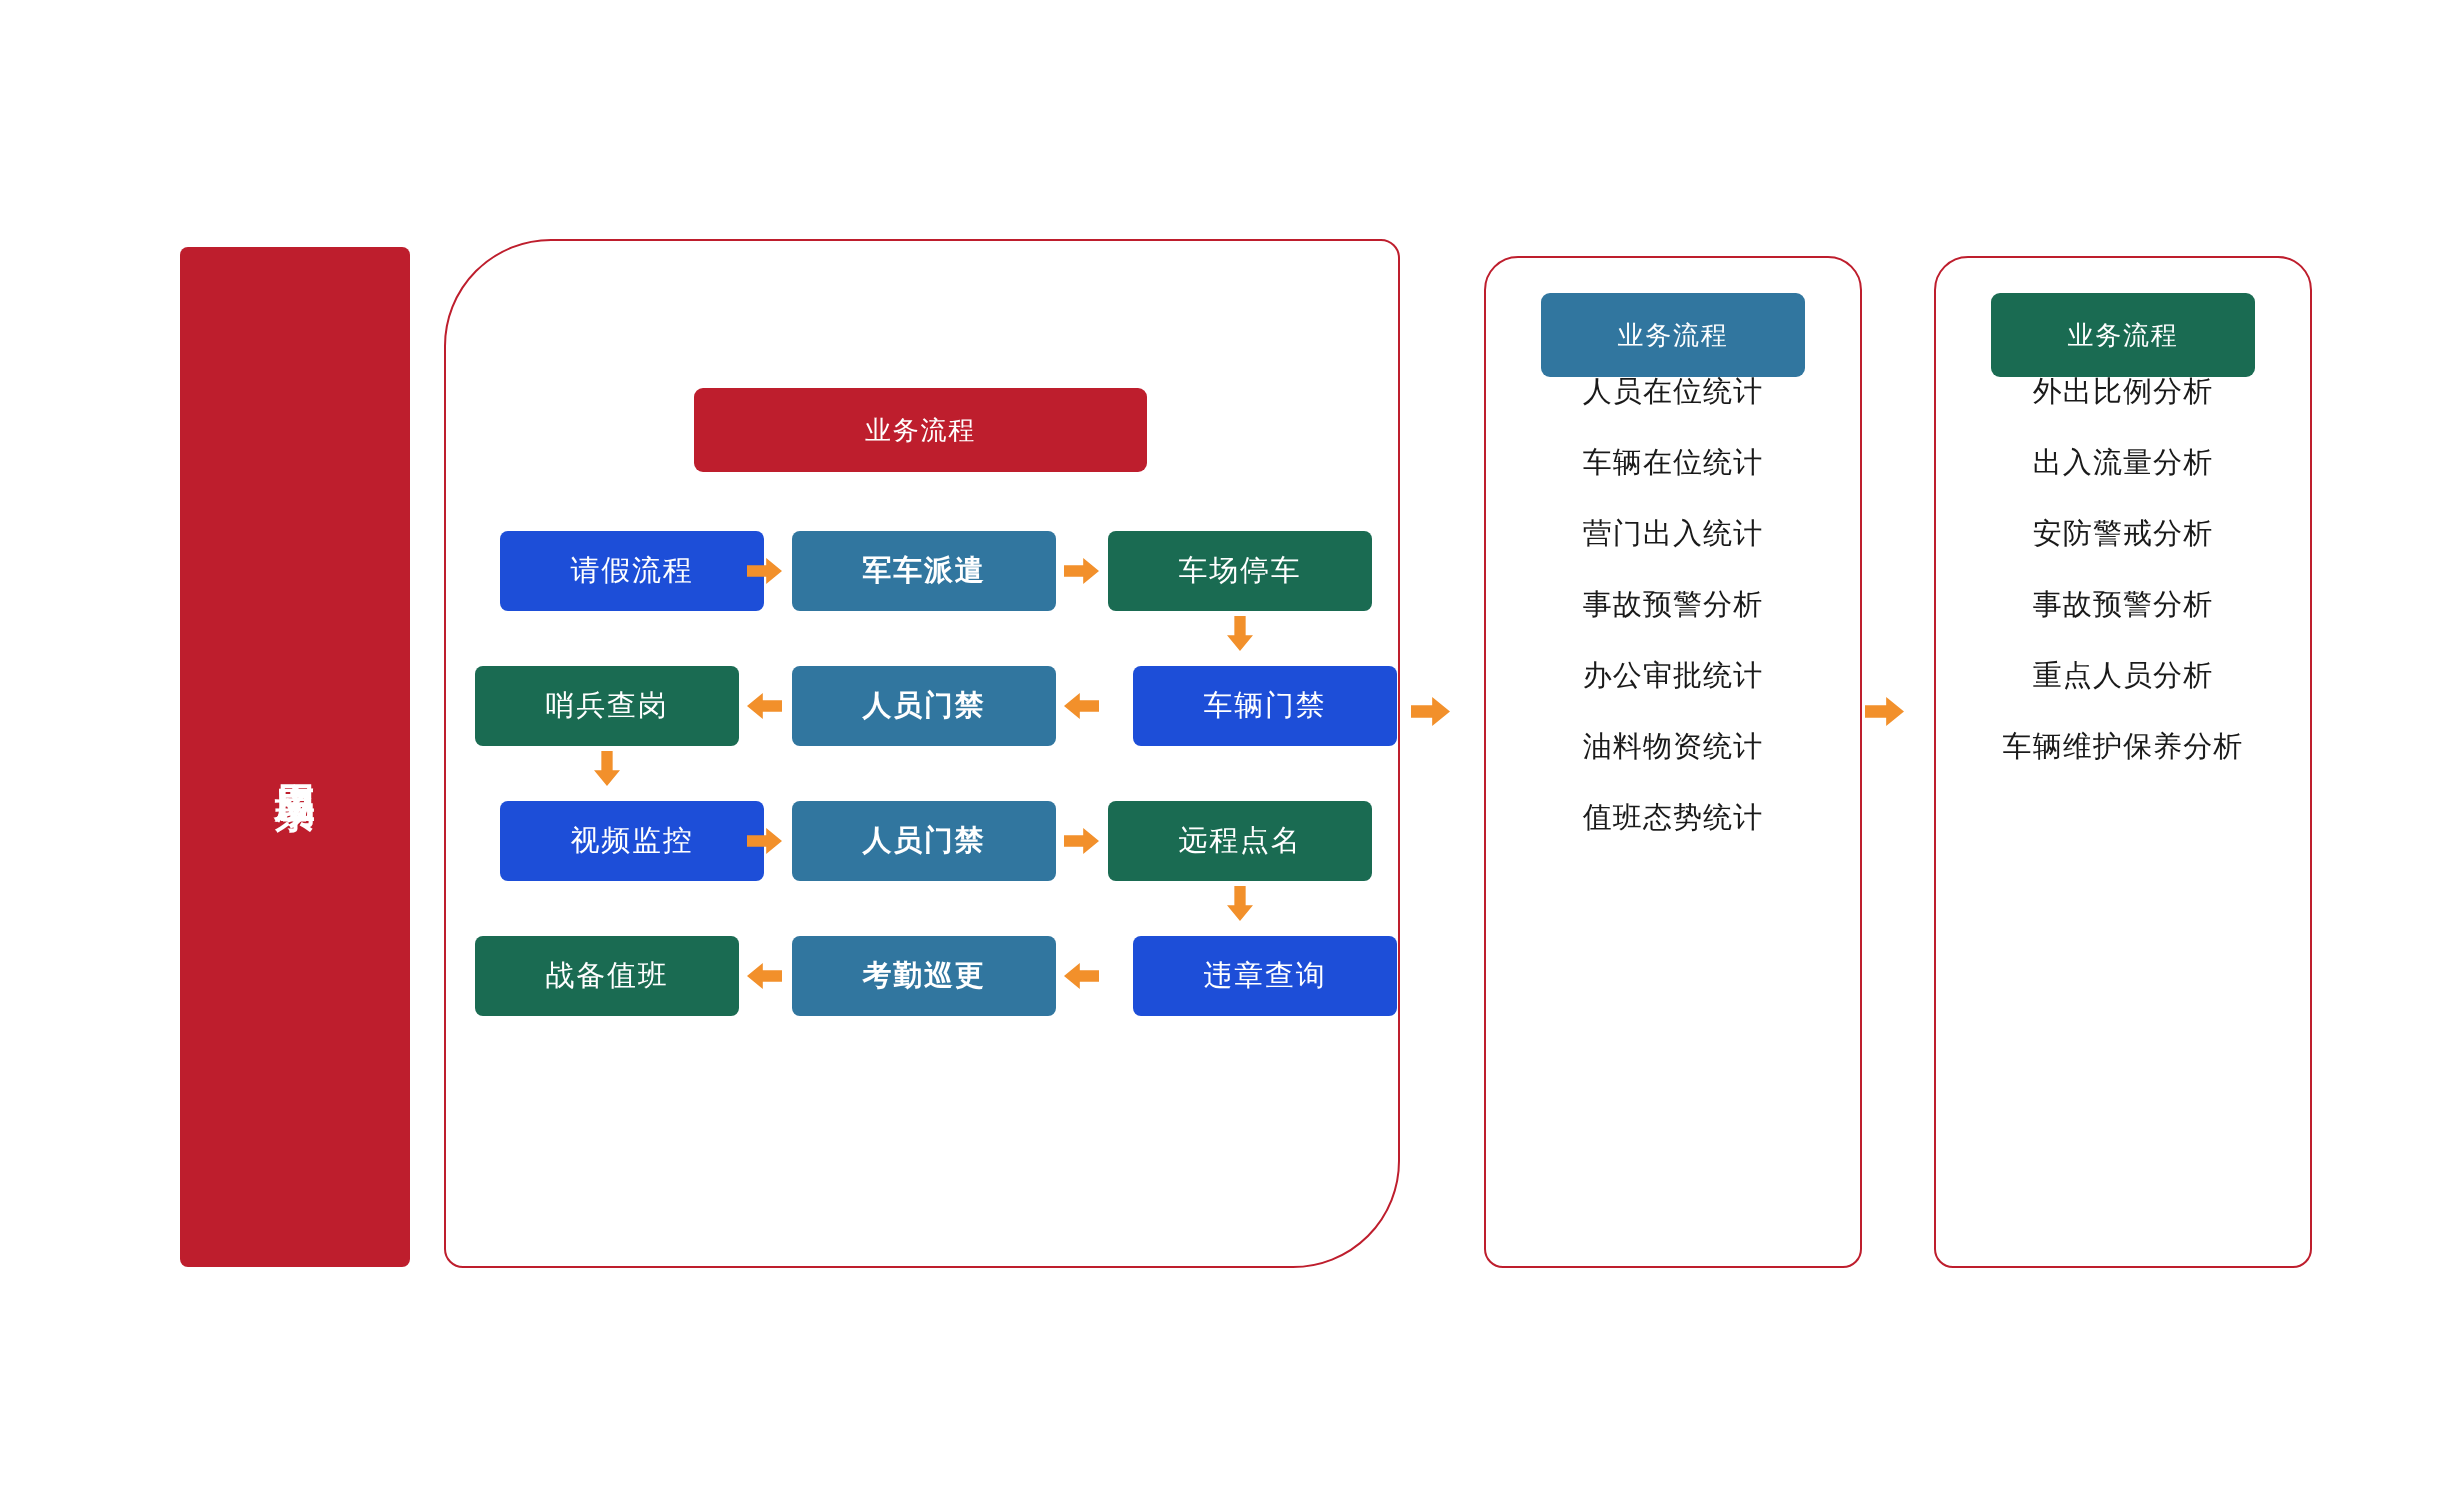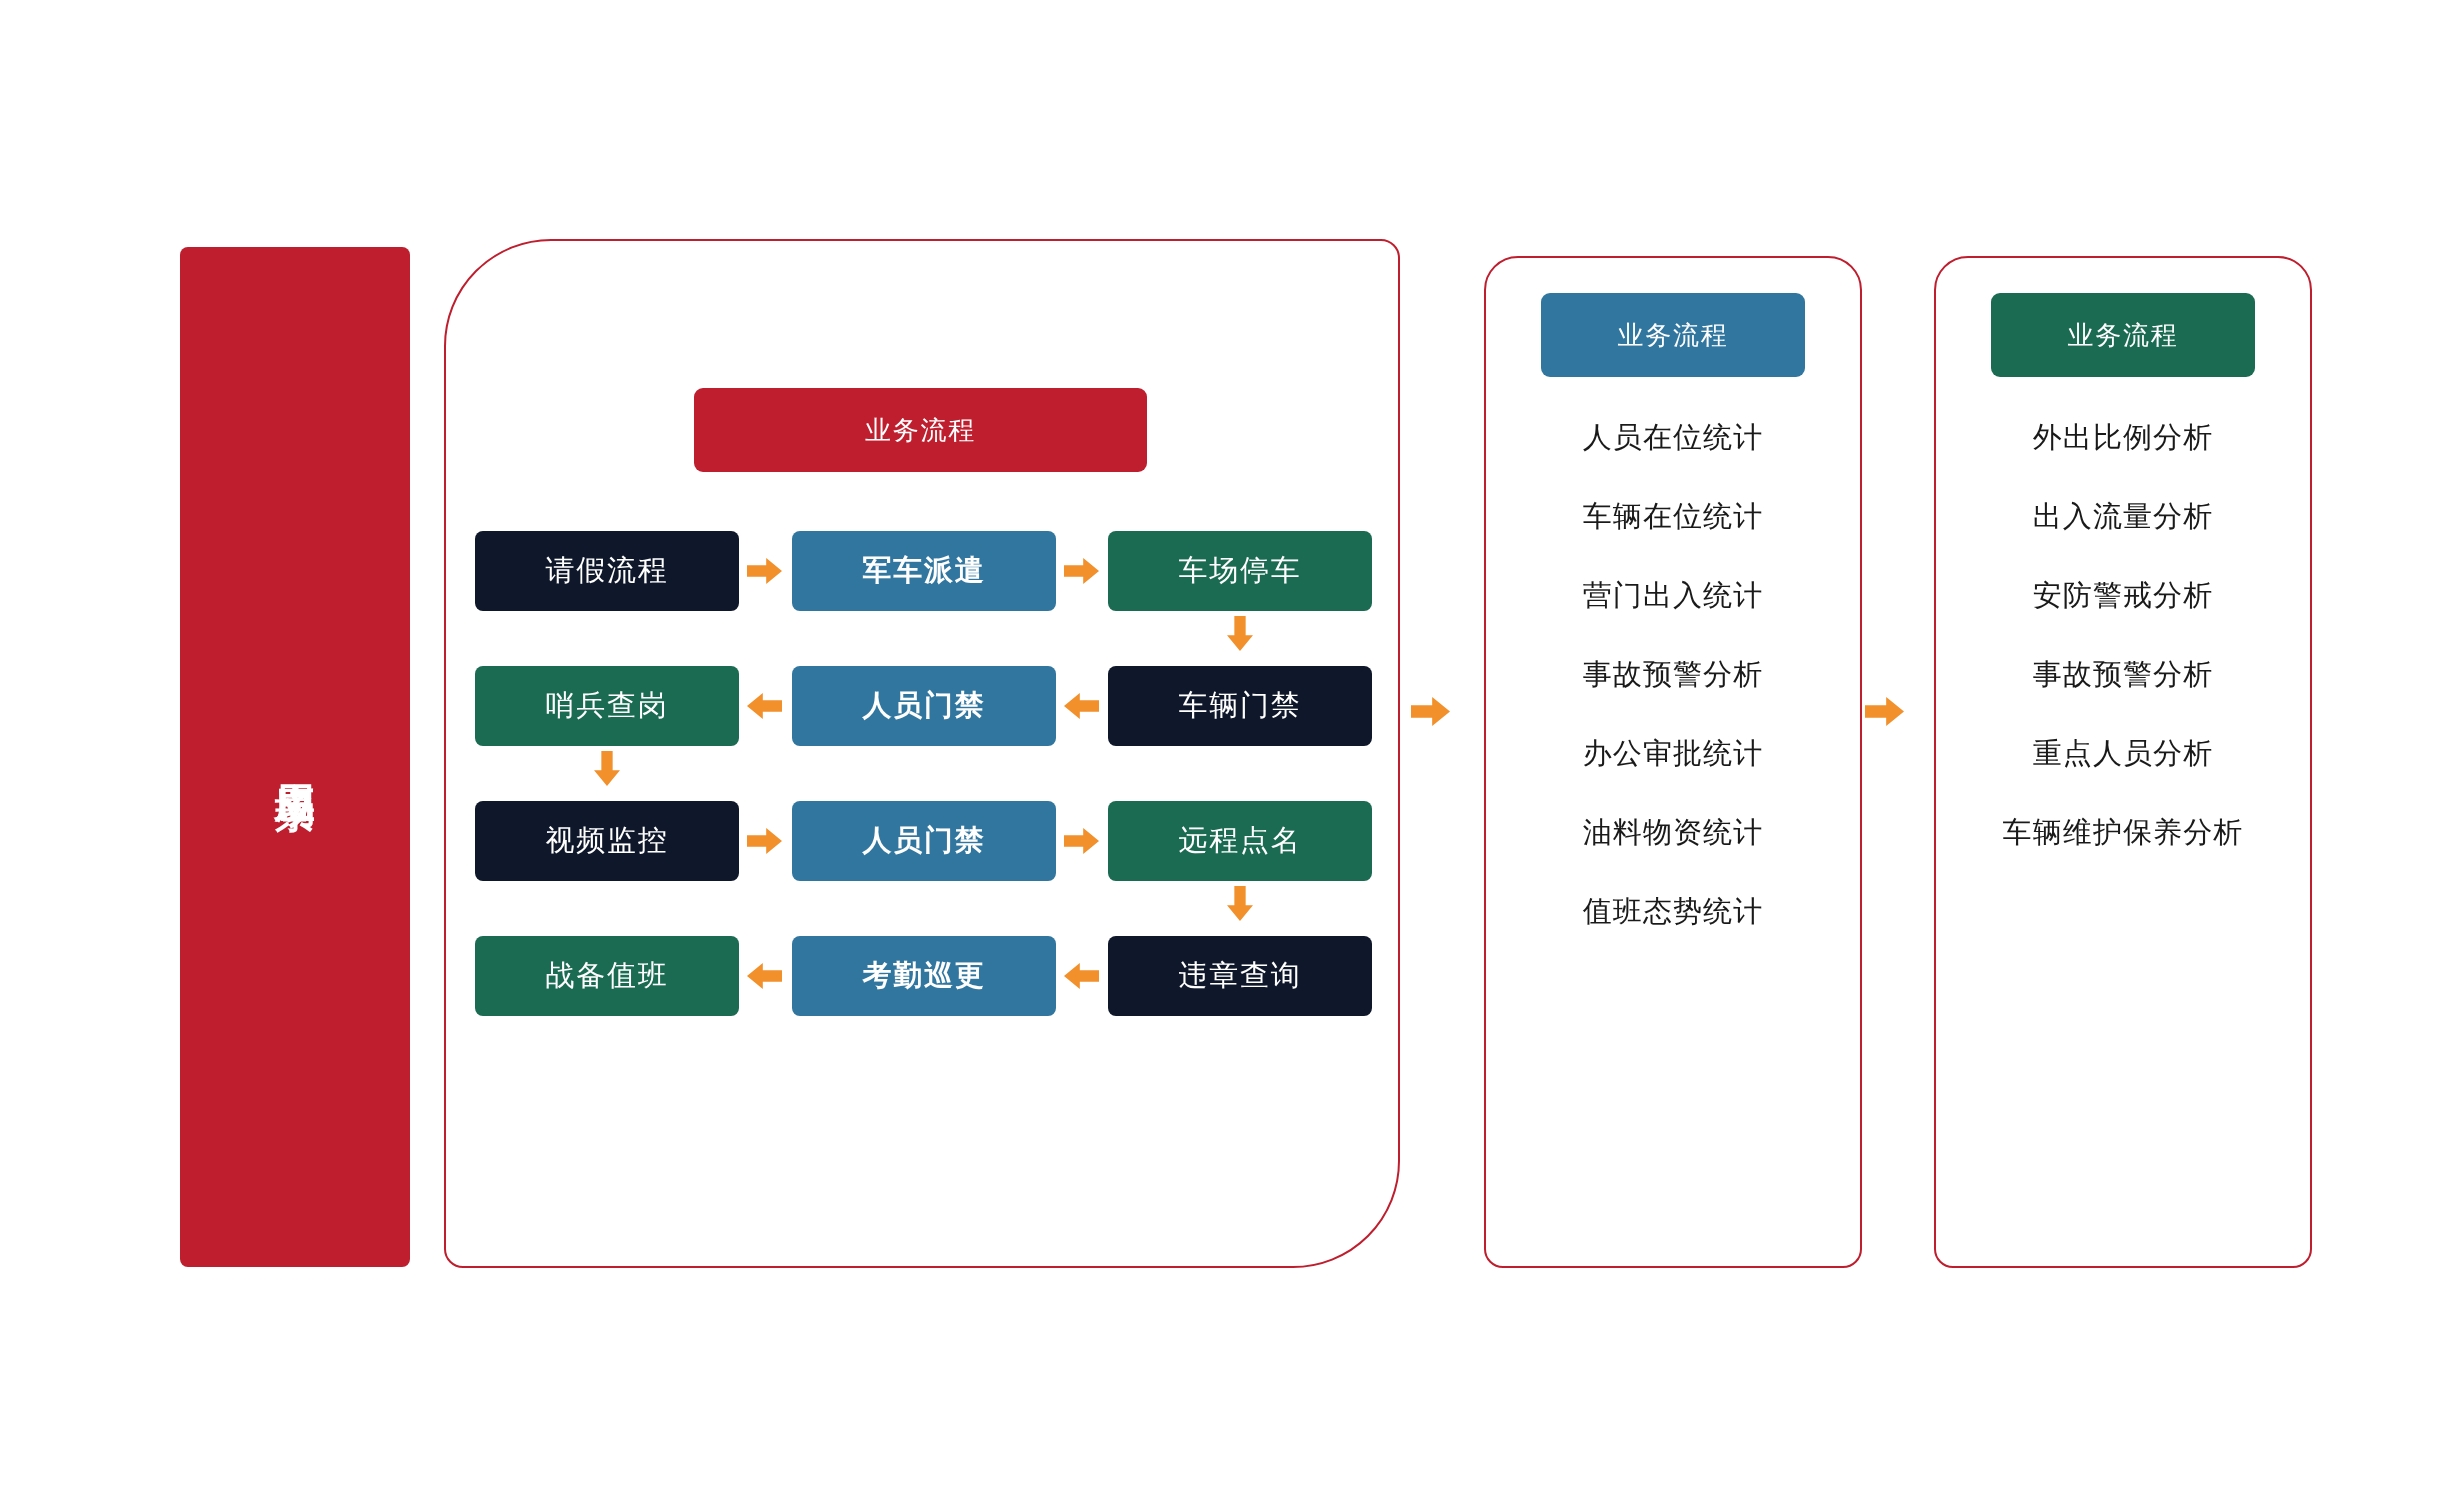--- a/index.html
+++ b/index.html
@@ -51,38 +51,38 @@
   .chip-red{background:#BE1E2D;}
   .chip-blue{background:#31769F;}
   .chip-green{background:#1A6B52;}
 
   .flow-title{
     position:absolute;left:694px;top:388px;width:453px;height:84px;
   }
   .col-header{margin-top:35px;width:264px;height:84px;}
 
   
-  .col-list{margin-top:46px;width:100%;display:flex;flex-direction:column;align-items:center;gap:8px;}
+  .col-list{width:100%;display:flex;flex-direction:column;align-items:center;}
   .col-item{
     font-size:29px;color:#1a1a1a;line-height:1;letter-spacing:1.1px;
     margin-bottom:42px;white-space:nowrap;
   }
 
   
   .flow-grid{position:absolute;left:475px;top:531px;width:899px;}
   .flow-row{position:relative;height:107px;margin-bottom:28px;}
   .node{
     position:absolute;top:0;width:264px;height:80px;border-radius:7.9px;
     display:flex;align-items:center;justify-content:center;
     color:#ffffff;font-size:29px;letter-spacing:1.7px;box-sizing:border-box;
   }
   .node.c0{left:0px;}
   .node.c1{left:317px;}
   .node.c2{left:633px;}
-  .n-red{background:#0f172a;}
+  .n-red{background:#1d4ed8;margin-left:25px;}
   .n-blue{background:#31769F;font-weight:bold;}
   .n-green{background:#1A6B52;}
 
   
   .h-arrow{position:absolute;top:27px;width:35px;height:26px;}
   .h-arrow.g0{left:272px;}
   .h-arrow.g1{left:589px;}
 
   
   .v-arrow{position:absolute;width:26px;height:35px;}

